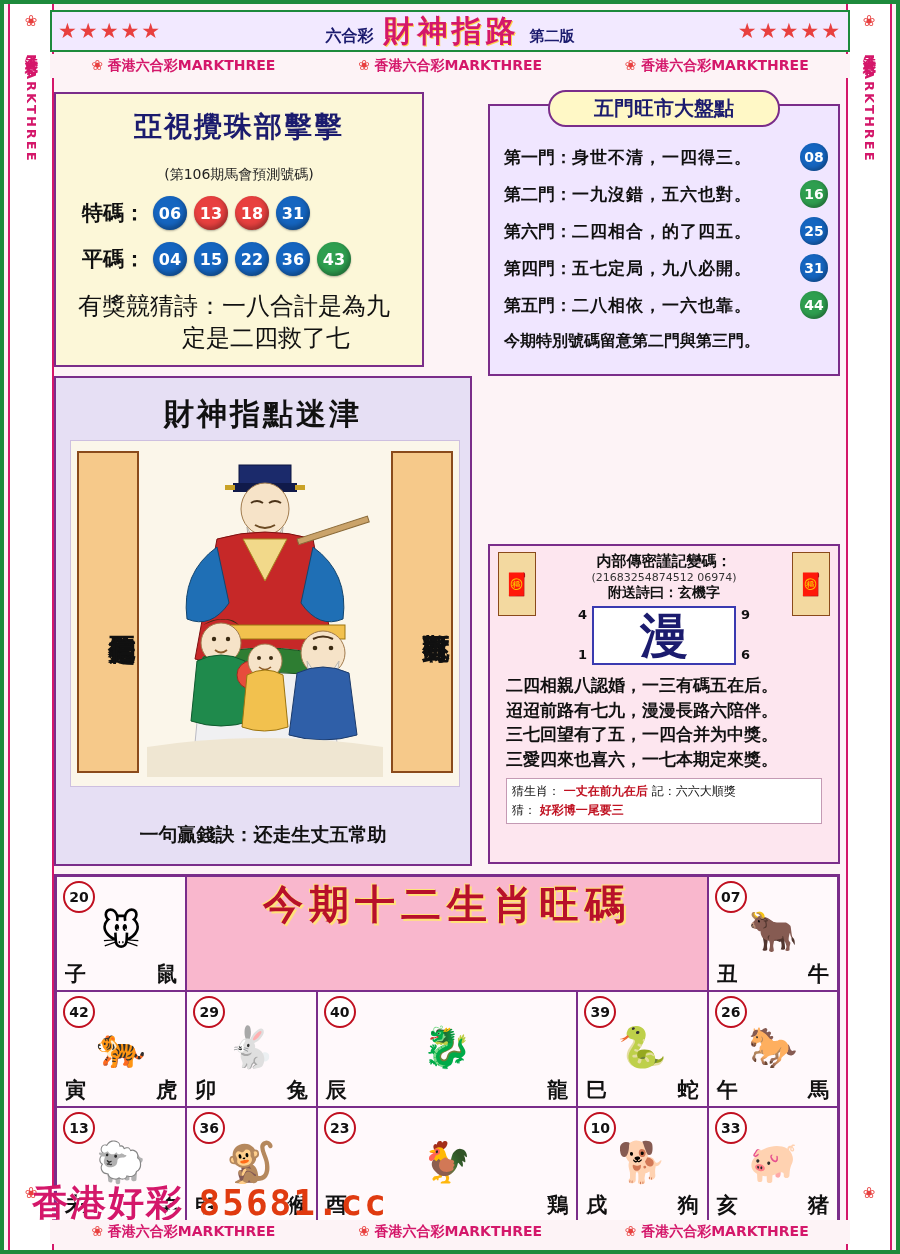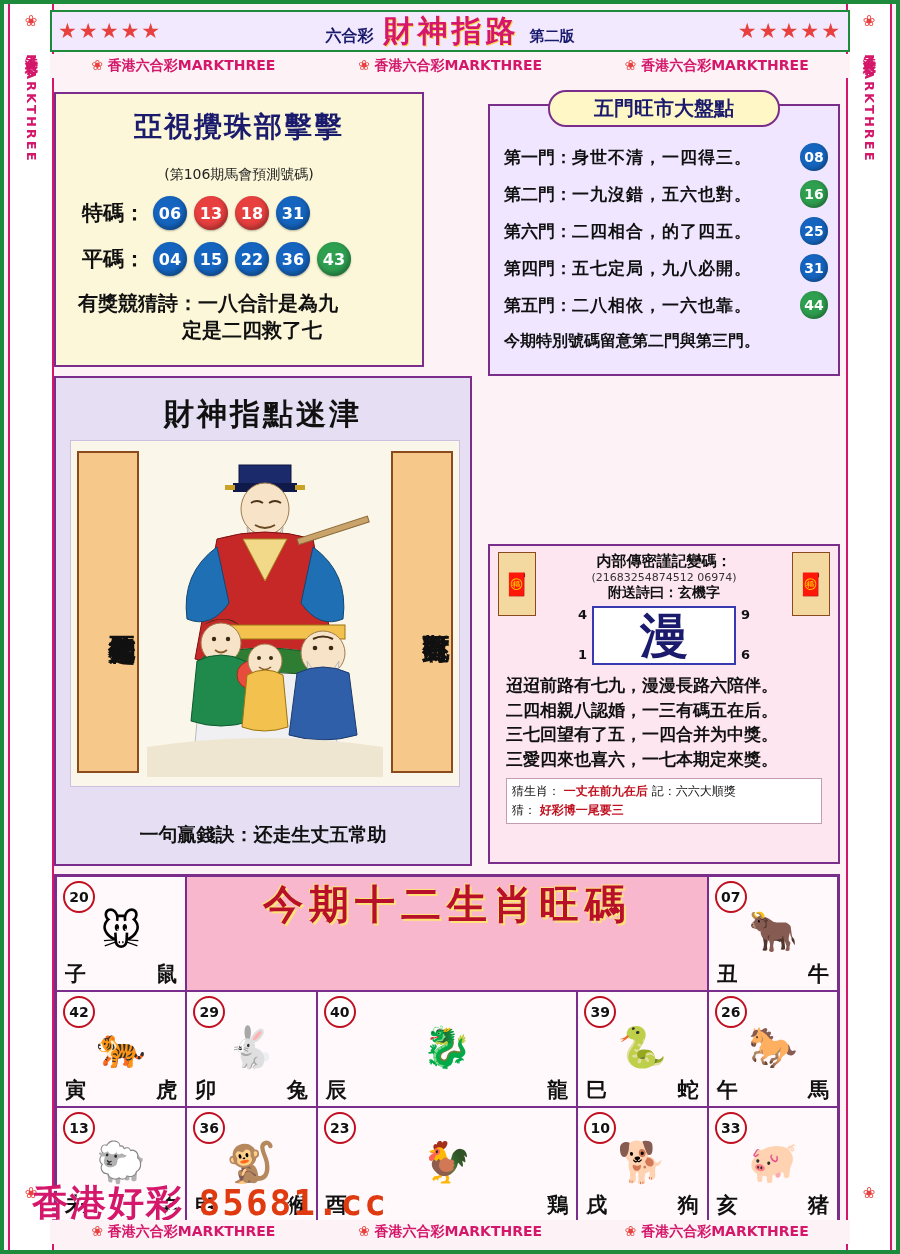--- a/index.html
+++ b/index.html
@@ -73,21 +73,21 @@
   #panelA .sub{text-align:center;font-size:14px;color:#222;margin-top:20px;}
   .ballrow{display:flex;align-items:center;margin:12px 0 0 26px;}
   .ballrow .lbl{font-size:21px;font-weight:bold;color:#111;margin-right:8px;}
   .ball{
     width:34px;height:34px;border-radius:50%;
     color:#fff;font-size:16px;font-weight:bold;
     display:flex;align-items:center;justify-content:center;
     margin-right:7px;
     box-shadow:inset -2px -3px 5px rgba(0,0,0,.30),0 1px 2px rgba(0,0,0,.3);
   }
-  .poem{margin:14px 7px 0 22px;font-size:20px;font-weight:bold;color:#111;line-height:1.35;}
+  .poem{margin:14px 7px 0 22px;font-size:24px;font-weight:normal;color:#111;line-height:1.35;}
   .poem .l2{margin-left:104px;display:block;}
   
   #panelB{
     left:484px;top:100px;width:352px;height:272px;
     background:#f0e6ff;border:2px solid #7a2d8a;
   }
   .pill{
     width:228px;margin:-16px auto 16px;background:#fff8c6;
     border:2px solid #7a2d8a;border-radius:18px;
     text-align:center;font-size:20px;font-weight:bold;color:#1b1b6e;
@@ -382,22 +382,22 @@
 
     <div class="bigchar">
       <span class="cnr tl">4</span>
       <span class="cnr tr">9</span>
       <span class="cnr bl">1</span>
       <span class="cnr br">6</span>
       <span>漫</span>
     </div>
 
     <div class="epoem">
+      <div>二四相親八認婚，一三有碼五在后。</div>
       <div>迢迢前路有七九，漫漫長路六陪伴。</div>
-      <div>二四相親八認婚，一三有碼五在后。</div>
       <div>三七回望有了五，一四合并为中獎。</div>
       <div>三愛四來也喜六，一七本期定來獎。</div>
     </div>
 
     <div class="guess">
       <div>
         <span>猜生肖：</span>
         <span class="red">一丈在前九在后</span>
         <span>記：六六大順獎</span>
       </div>

